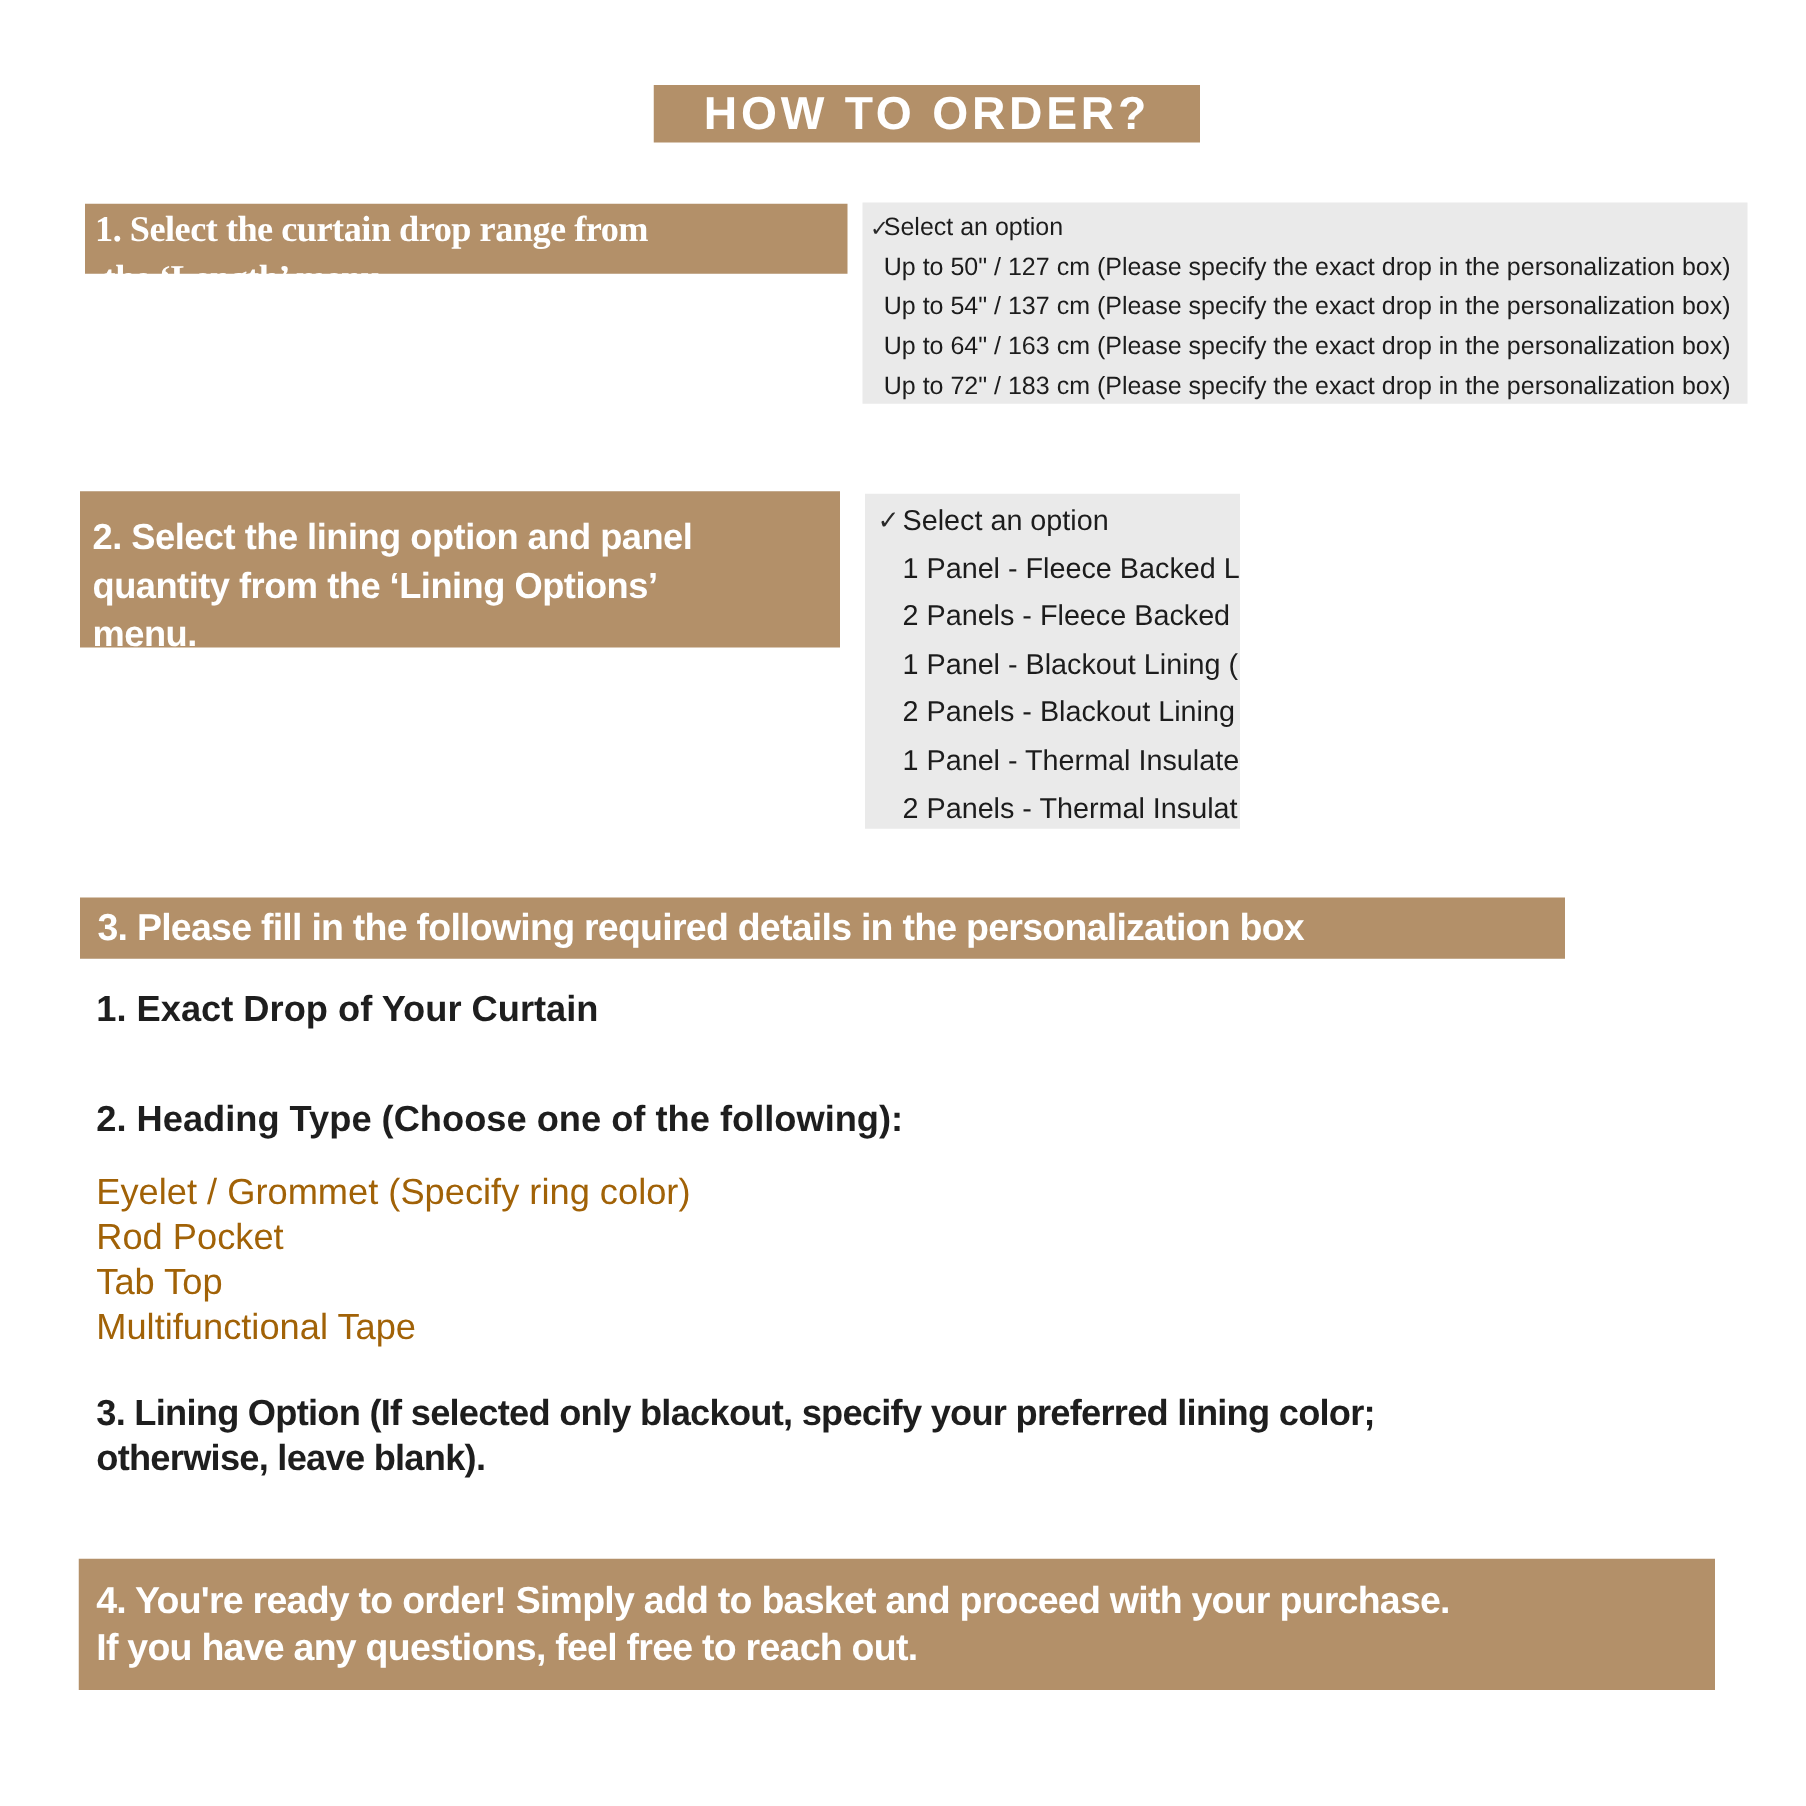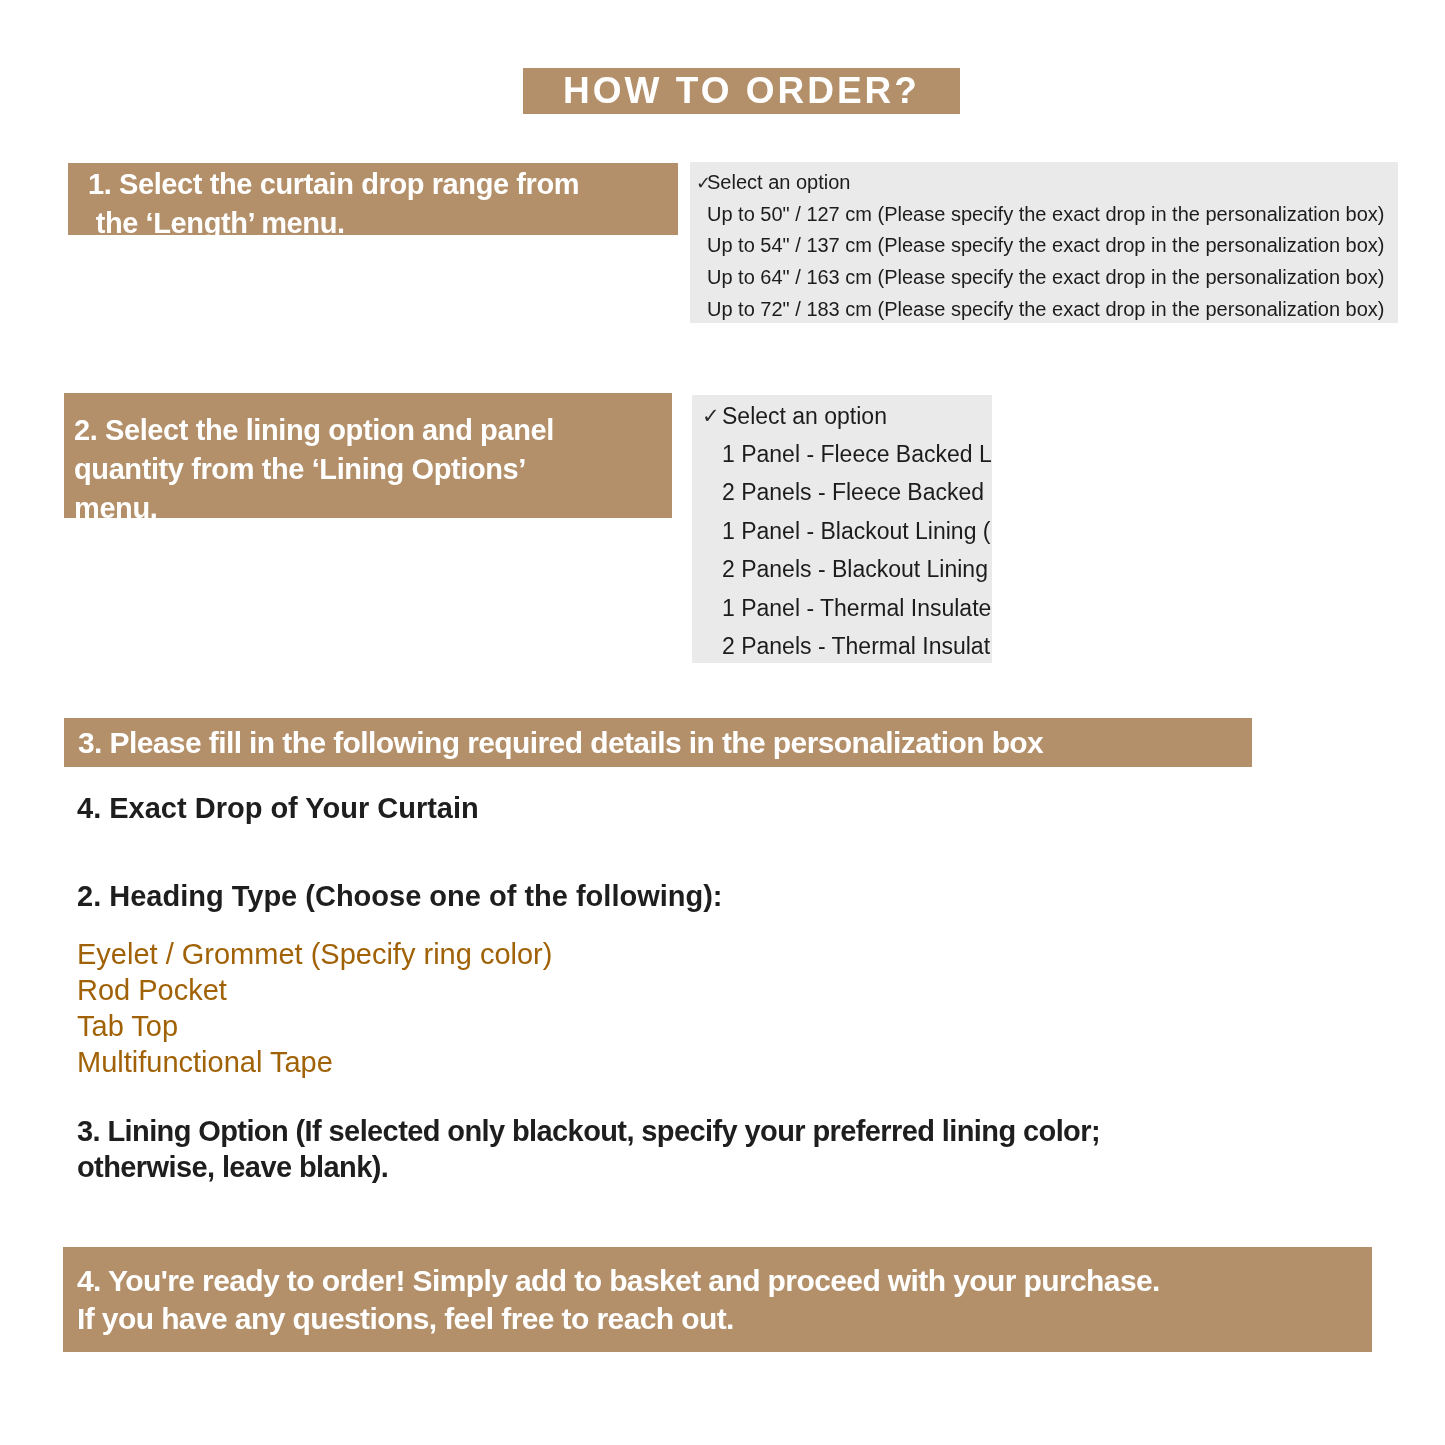--- a/index.html
+++ b/index.html
@@ -17,24 +17,25 @@
     color:#ffffff;
     font-weight:700;
     box-sizing:border-box;
   }
   .title-banner{
     left:523px;top:68px;width:437px;height:46px;
     font-size:37px;letter-spacing:3px;
     display:flex;align-items:center;justify-content:center;
   }
   .step1-banner{
-    left:68px;top:163px;width:610px;height:72px;
+    left:68px;top:163px;width:610px;height:56px;
     font-size:29px;line-height:39px;letter-spacing:-0.4px;
-    padding:2px 0 0 20px;
+    padding:2px 0 0 8px;
     white-space:pre;
+    font-family:Liberation Serif, serif;
   }
   .step2-banner{
     left:64px;top:393px;width:608px;height:125px;
     font-size:29px;line-height:39px;letter-spacing:-0.4px;
     padding:18px 0 0 10px;
     white-space:pre;
   }
   .step3-banner{
     left:64px;top:718px;width:1188px;height:49px;
     font-size:30px;letter-spacing:-0.6px;
@@ -167,21 +168,21 @@
         </div>
 
         <div class="dd-row">
           <span class="dd-label">2 Panels - Thermal Insulat</span>
         </div>
       </div>
   </div>
 
   <div class="banner step3-banner">3. Please fill in the following required details in the personalization box</div>
 
-  <div class="body-line detail-item1">4. Exact Drop of Your Curtain</div>
+  <div class="body-line detail-item1">1. Exact Drop of Your Curtain</div>
   <div class="body-line detail-item2">2. Heading Type (Choose one of the following):</div>
 
   <div class="heading-types">
 
       <div>Eyelet / Grommet (Specify ring color)</div>
 
       <div>Rod Pocket</div>
 
       <div>Tab Top</div>
 

